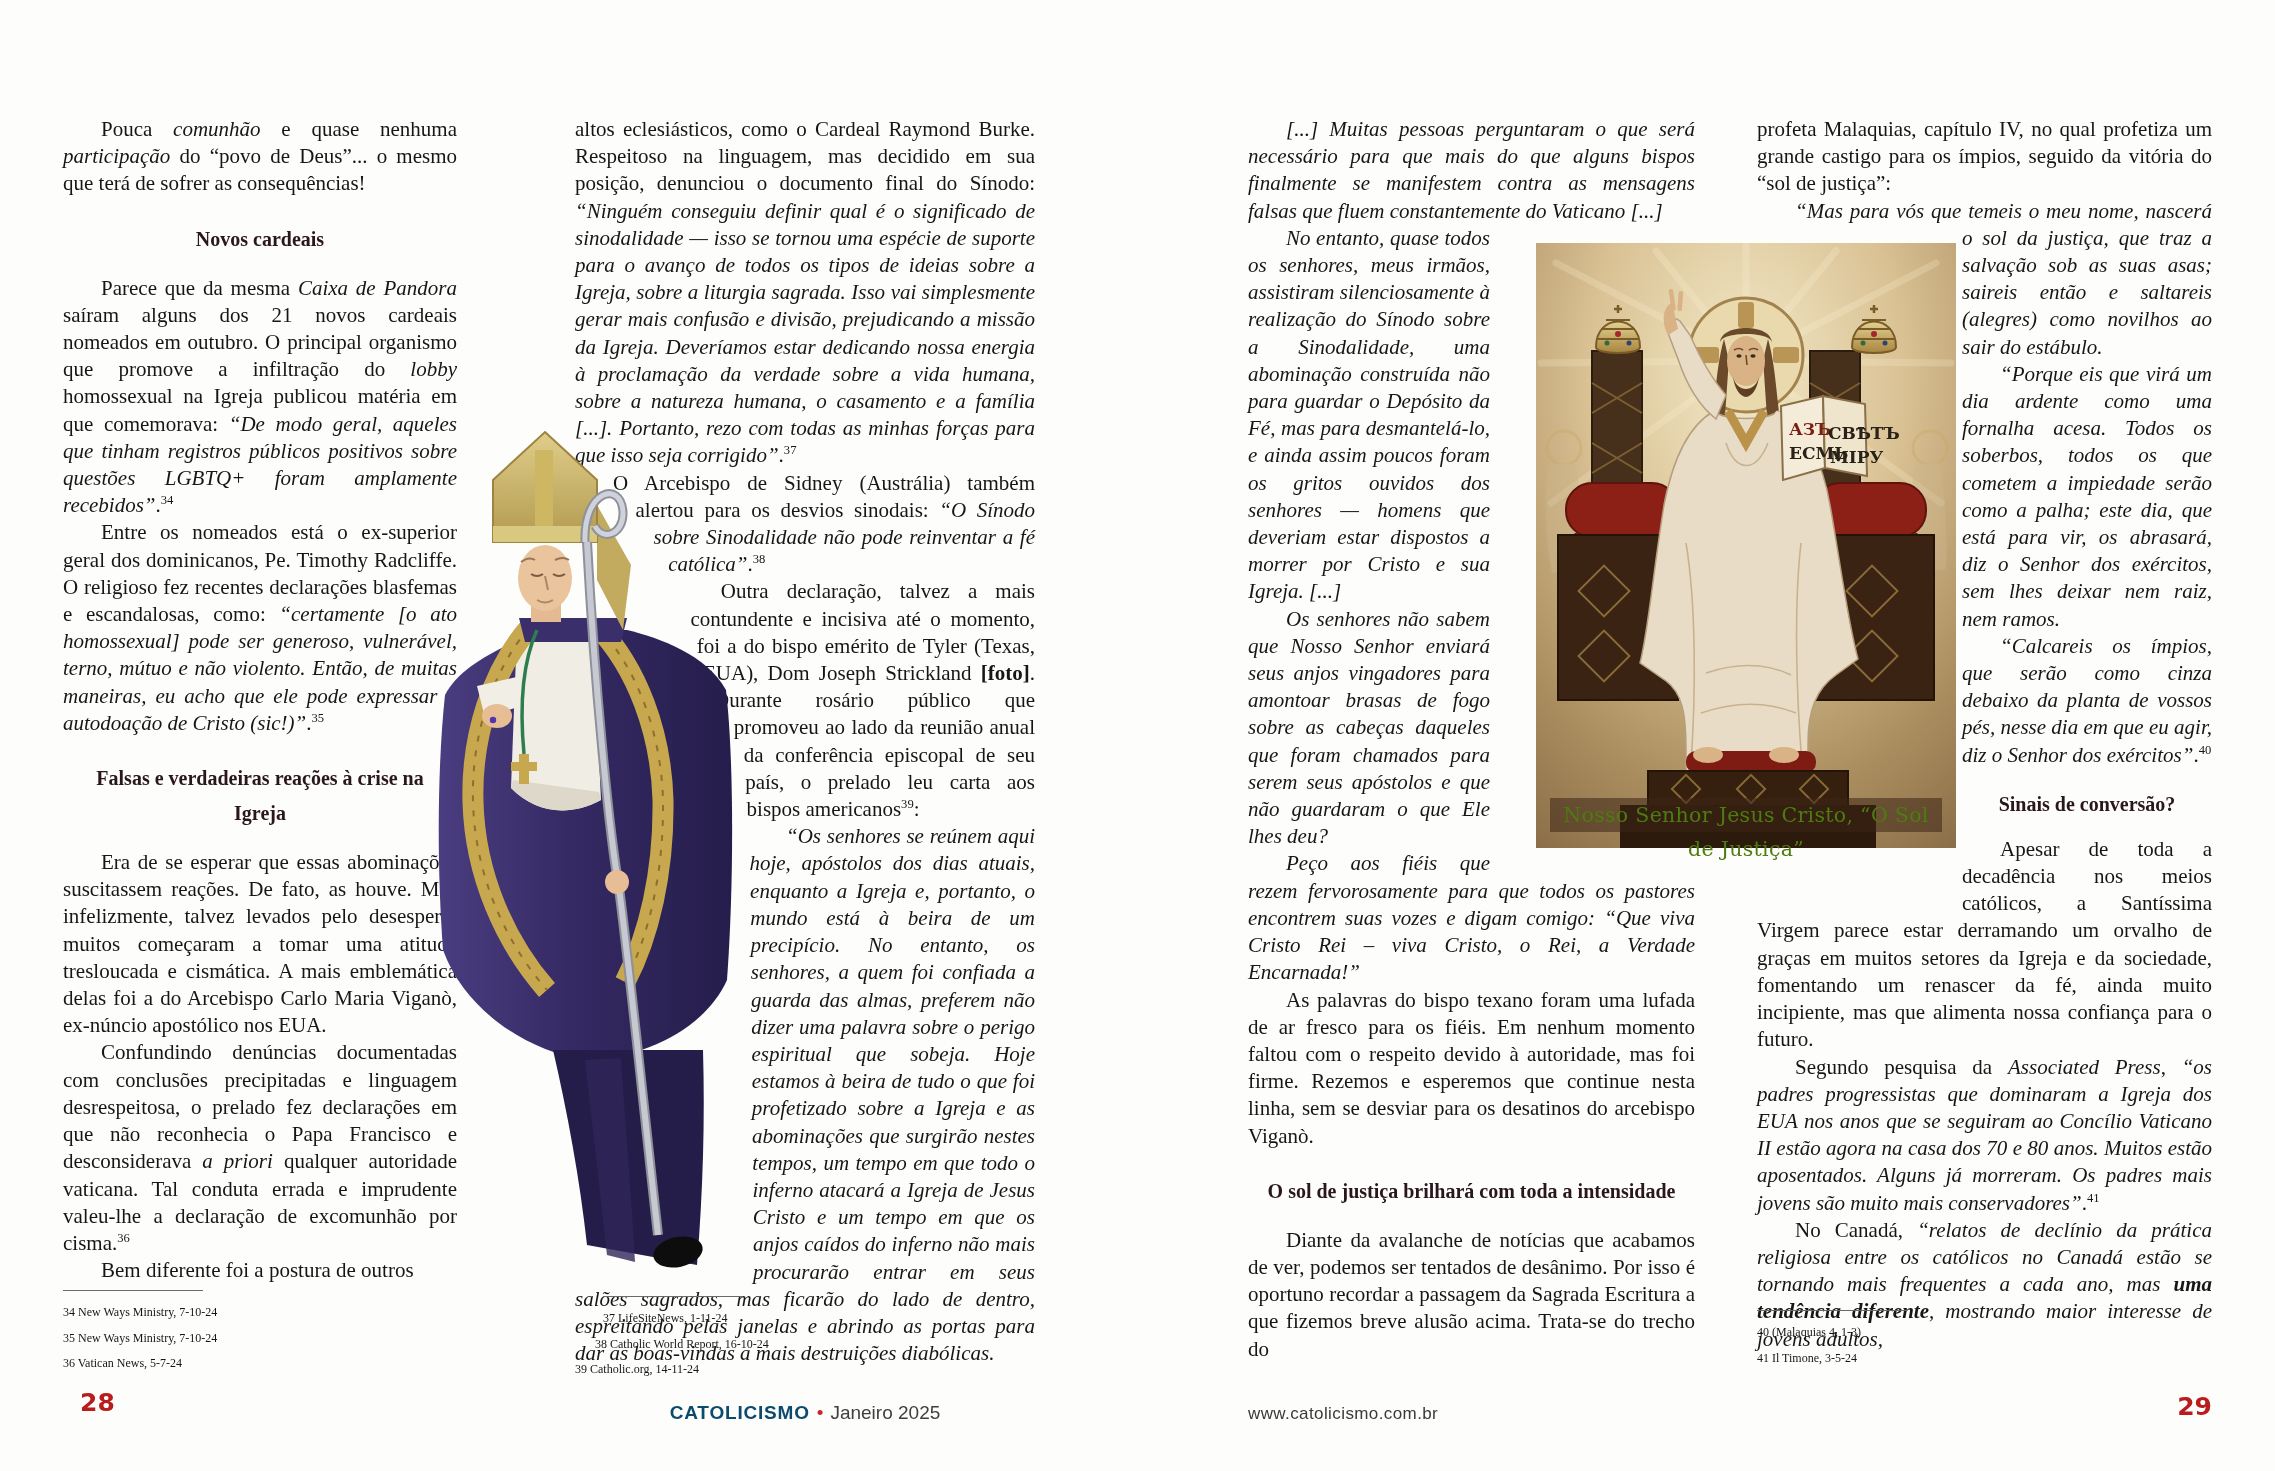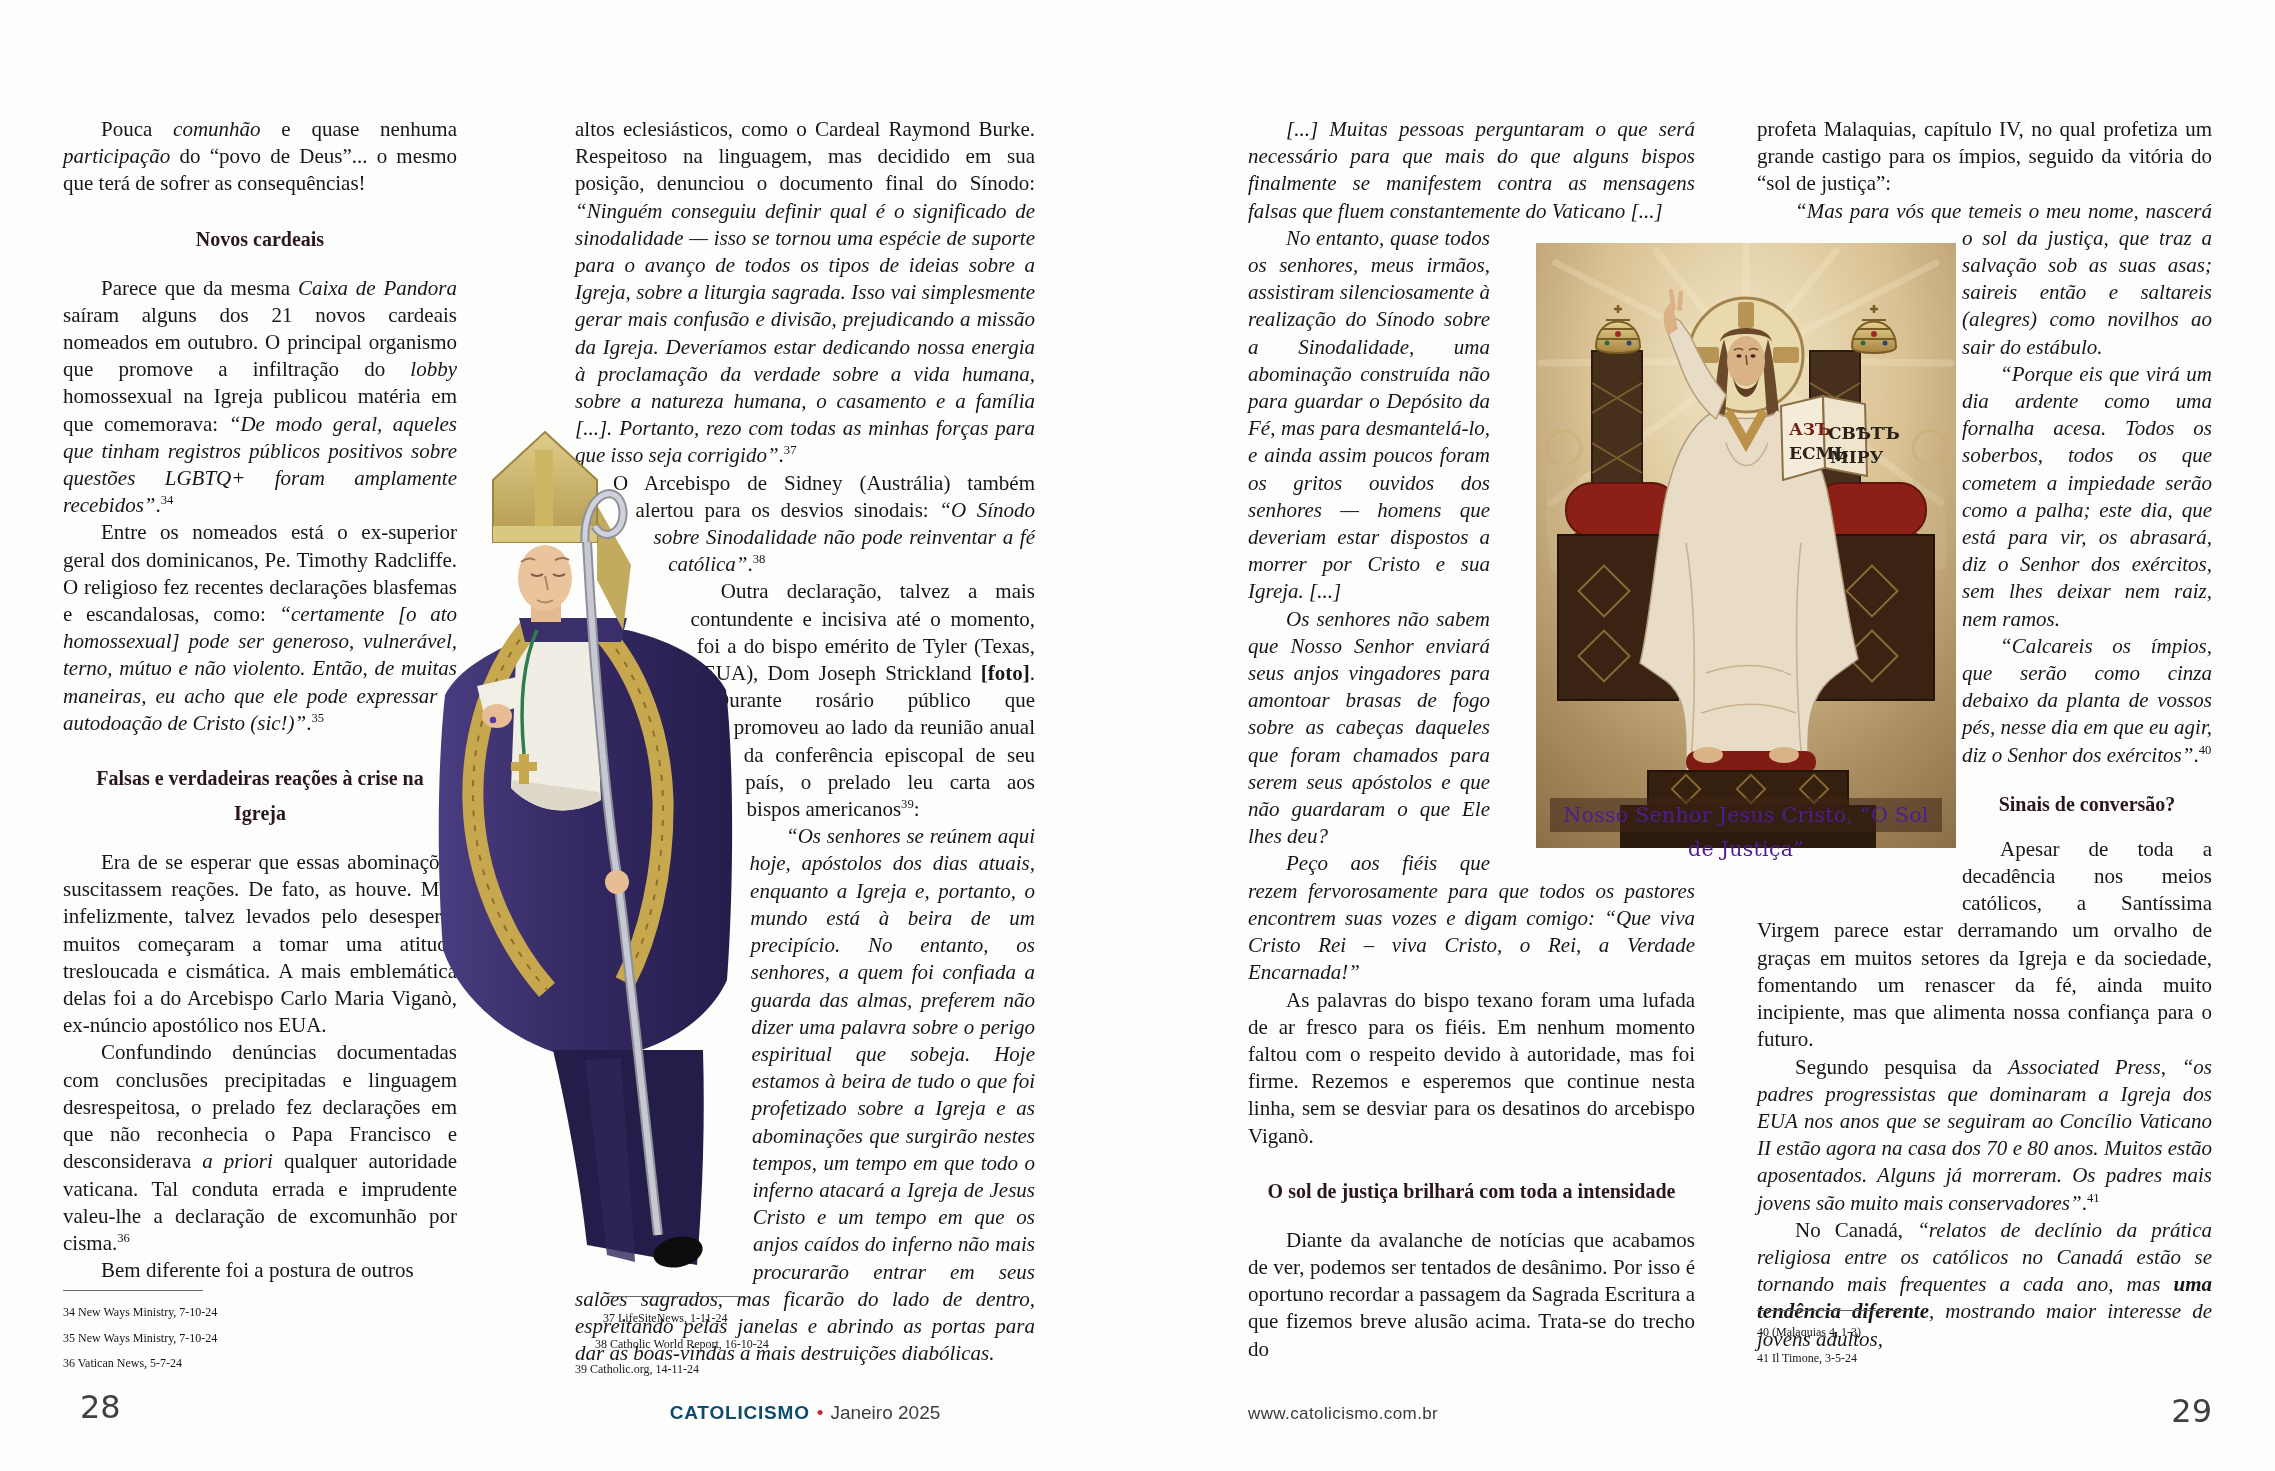--- a/index.html
+++ b/index.html
@@ -30,39 +30,39 @@
   .christ-spacer-r{float:right;width:205px;height:628px;}
   .christ-spacer-l{
     float:left;width:205px;height:700px;
     shape-outside:polygon(0 28px,205px 28px,205px 700px,0 700px);
   }
   .footnotes{position:absolute;left:0;font-size:12px;line-height:25.5px;}
   .fn-rule{border-top:1.5px solid #6a6a6a;width:140px;margin-bottom:9px;}
   .fn{text-align:left;}
   .ind28{margin-left:28px;}
   .ind8{margin-left:20px;}
-  .pagenum{position:absolute;font-family:"DejaVu Sans","Liberation Sans",sans-serif;font-size:32px;color:#404040;}
+  .pagenum{position:absolute;font-family:"DejaVu Sans","Liberation Sans",sans-serif;font-size:25px;color:#b91c1c;font-weight:bold;}
   #pagenum-left{left:80px;top:1388px;}
   #pagenum-right{left:2140px;top:1392px;width:72px;text-align:right;}
   .footer-center{
     position:absolute;left:575px;width:460px;top:1402px;text-align:center;
     font-family:"Liberation Sans","DejaVu Sans",sans-serif;font-size:19px;color:#3f3f3f;
   }
   .brand{font-weight:bold;color:#0c4a6e;letter-spacing:.8px;}
   .bullet{color:#c9252b;margin:0 7px;}
   #website{
     position:absolute;left:1248px;top:1404px;
     font-family:"Liberation Sans","DejaVu Sans",sans-serif;font-size:17px;color:#3a3a3a;letter-spacing:.4px;
   }
   #bishop{position:absolute;left:435px;top:330px;width:300px;height:970px;}
   #christ{position:absolute;left:1536px;top:243px;width:420px;height:605px;}
   #christ svg{display:block;}
   #christ .caption{
     position:absolute;left:14px;right:14px;bottom:16px;height:34px;line-height:34px;
-    background:rgba(60,37,21,.55);color:#4c1d95;text-align:center;
+    background:rgba(60,37,21,.55);color:#4d7c0f;text-align:center;
     font-size:20.5px;font-family:"DejaVu Serif",serif;letter-spacing:.3px;
   }
 </style>
 </head>
 <body>
 
 <div id="col1" class="col">
   <p><span>Pouca </span><i>comunhão</i><span> e quase nenhuma </span><i>participação</i><span> do “povo de Deus”... o mesmo que terá de sofrer as consequências!</span></p>
   <h2 class="sec-h">Novos cardeais</h2>
   <p><span>Parece que da mesma </span><i>Caixa de Pandora</i><span> saíram alguns dos 21 novos cardeais nomeados em outubro. O principal organismo que promove a infiltração do </span><i>lobby</i><span> homossexual na Igreja publicou matéria em que comemorava: </span><i>“De modo geral, aqueles que tinham registros públicos positivos sobre questões LGBTQ+ foram amplamente recebidos”</i><span>.</span><sup>34</sup></p>

